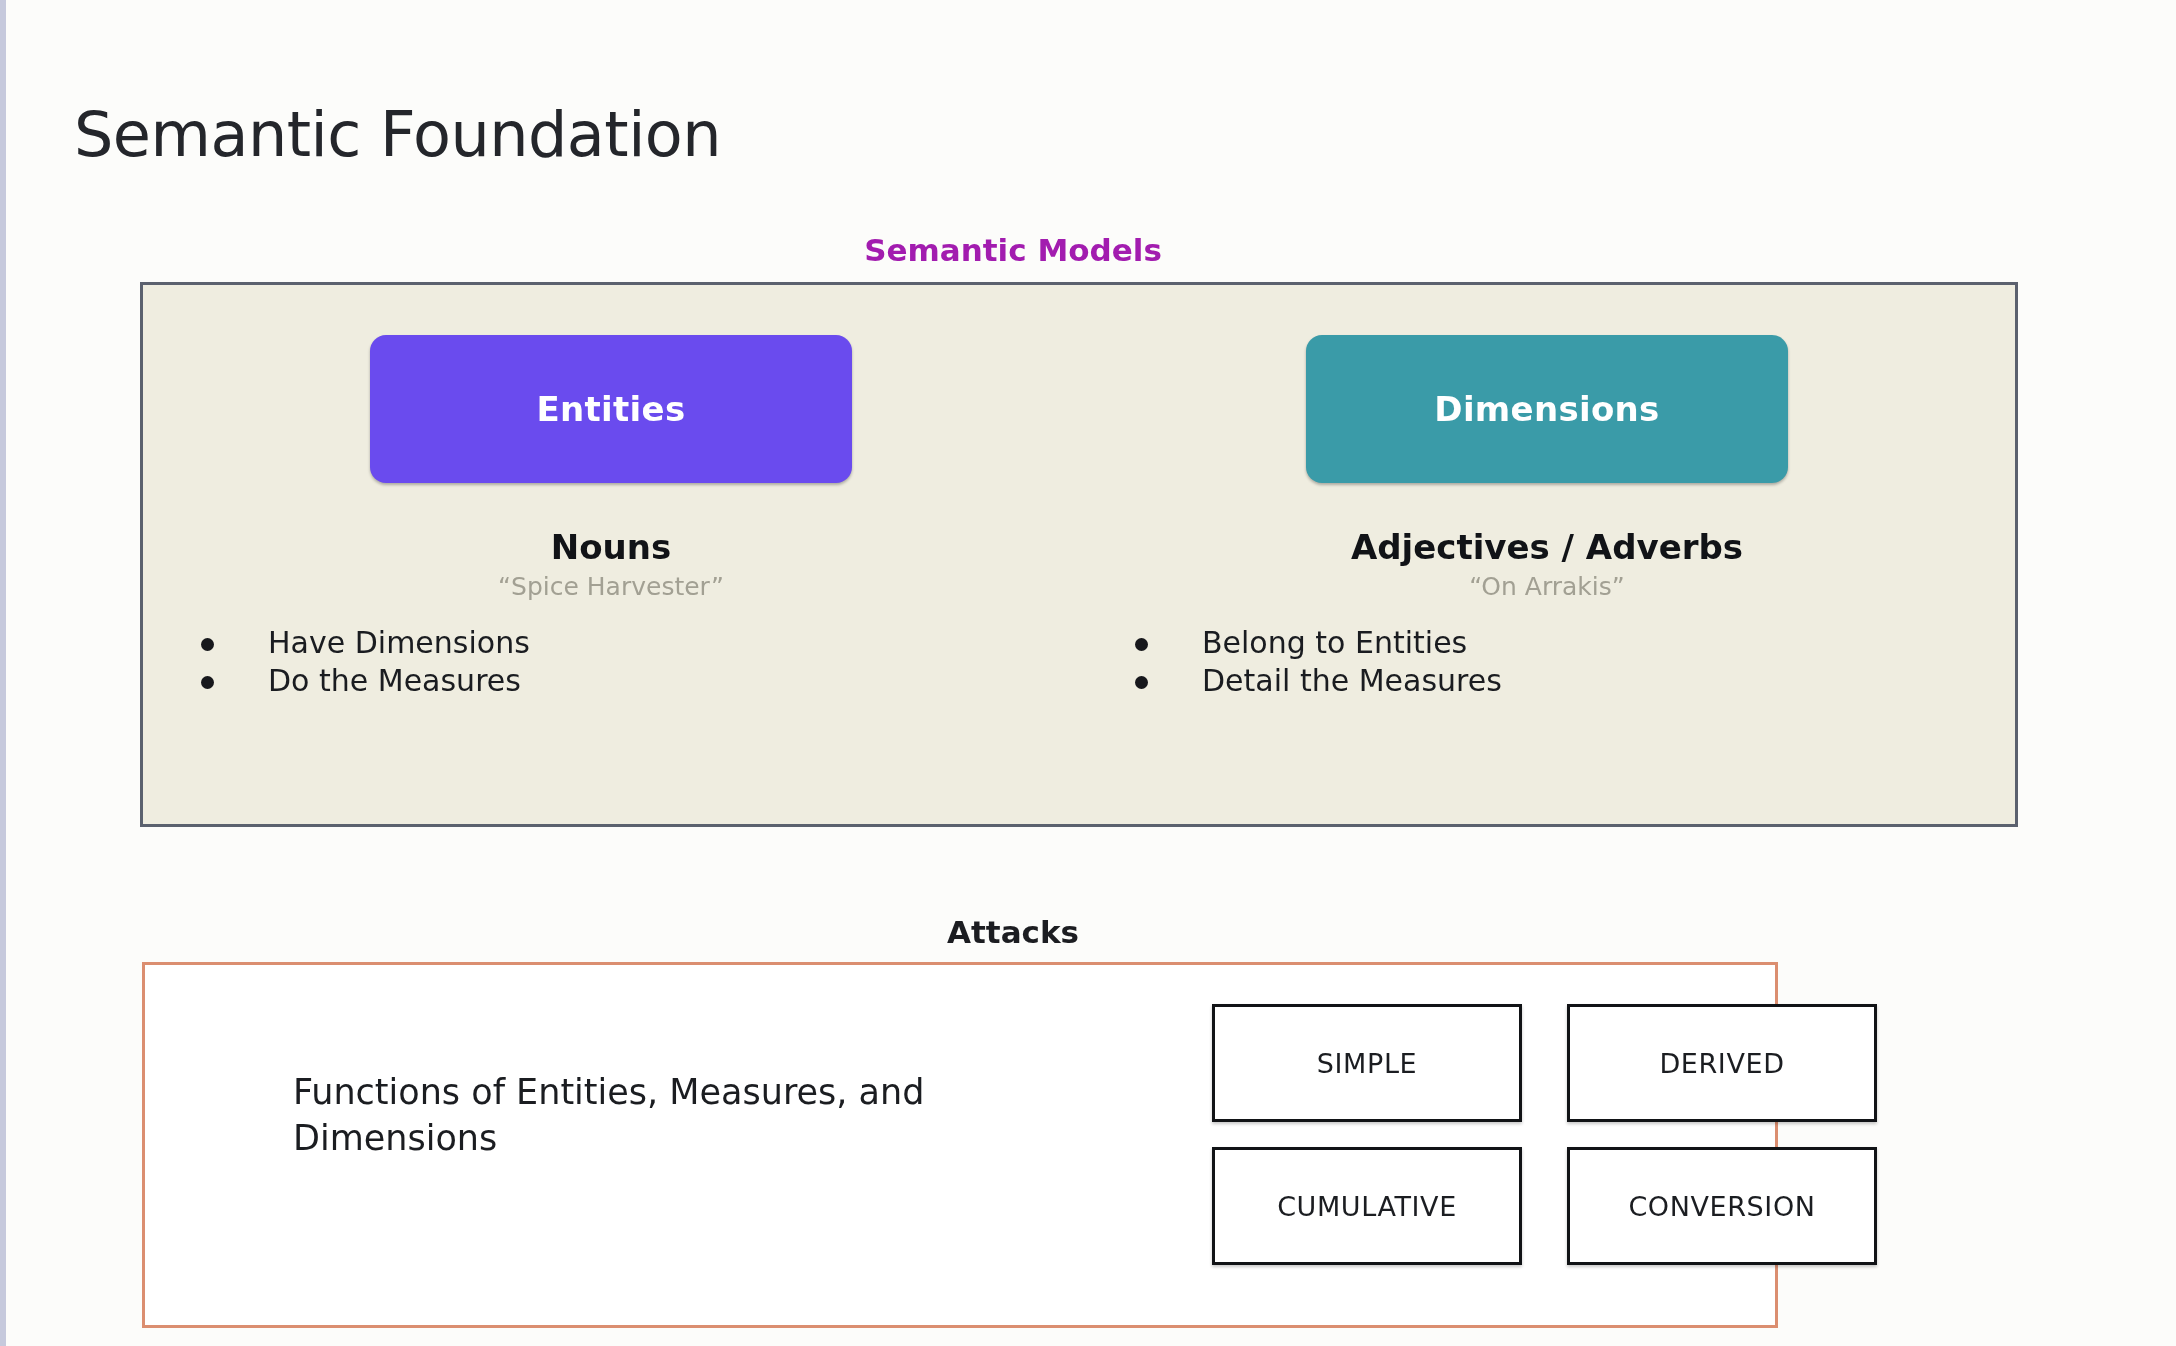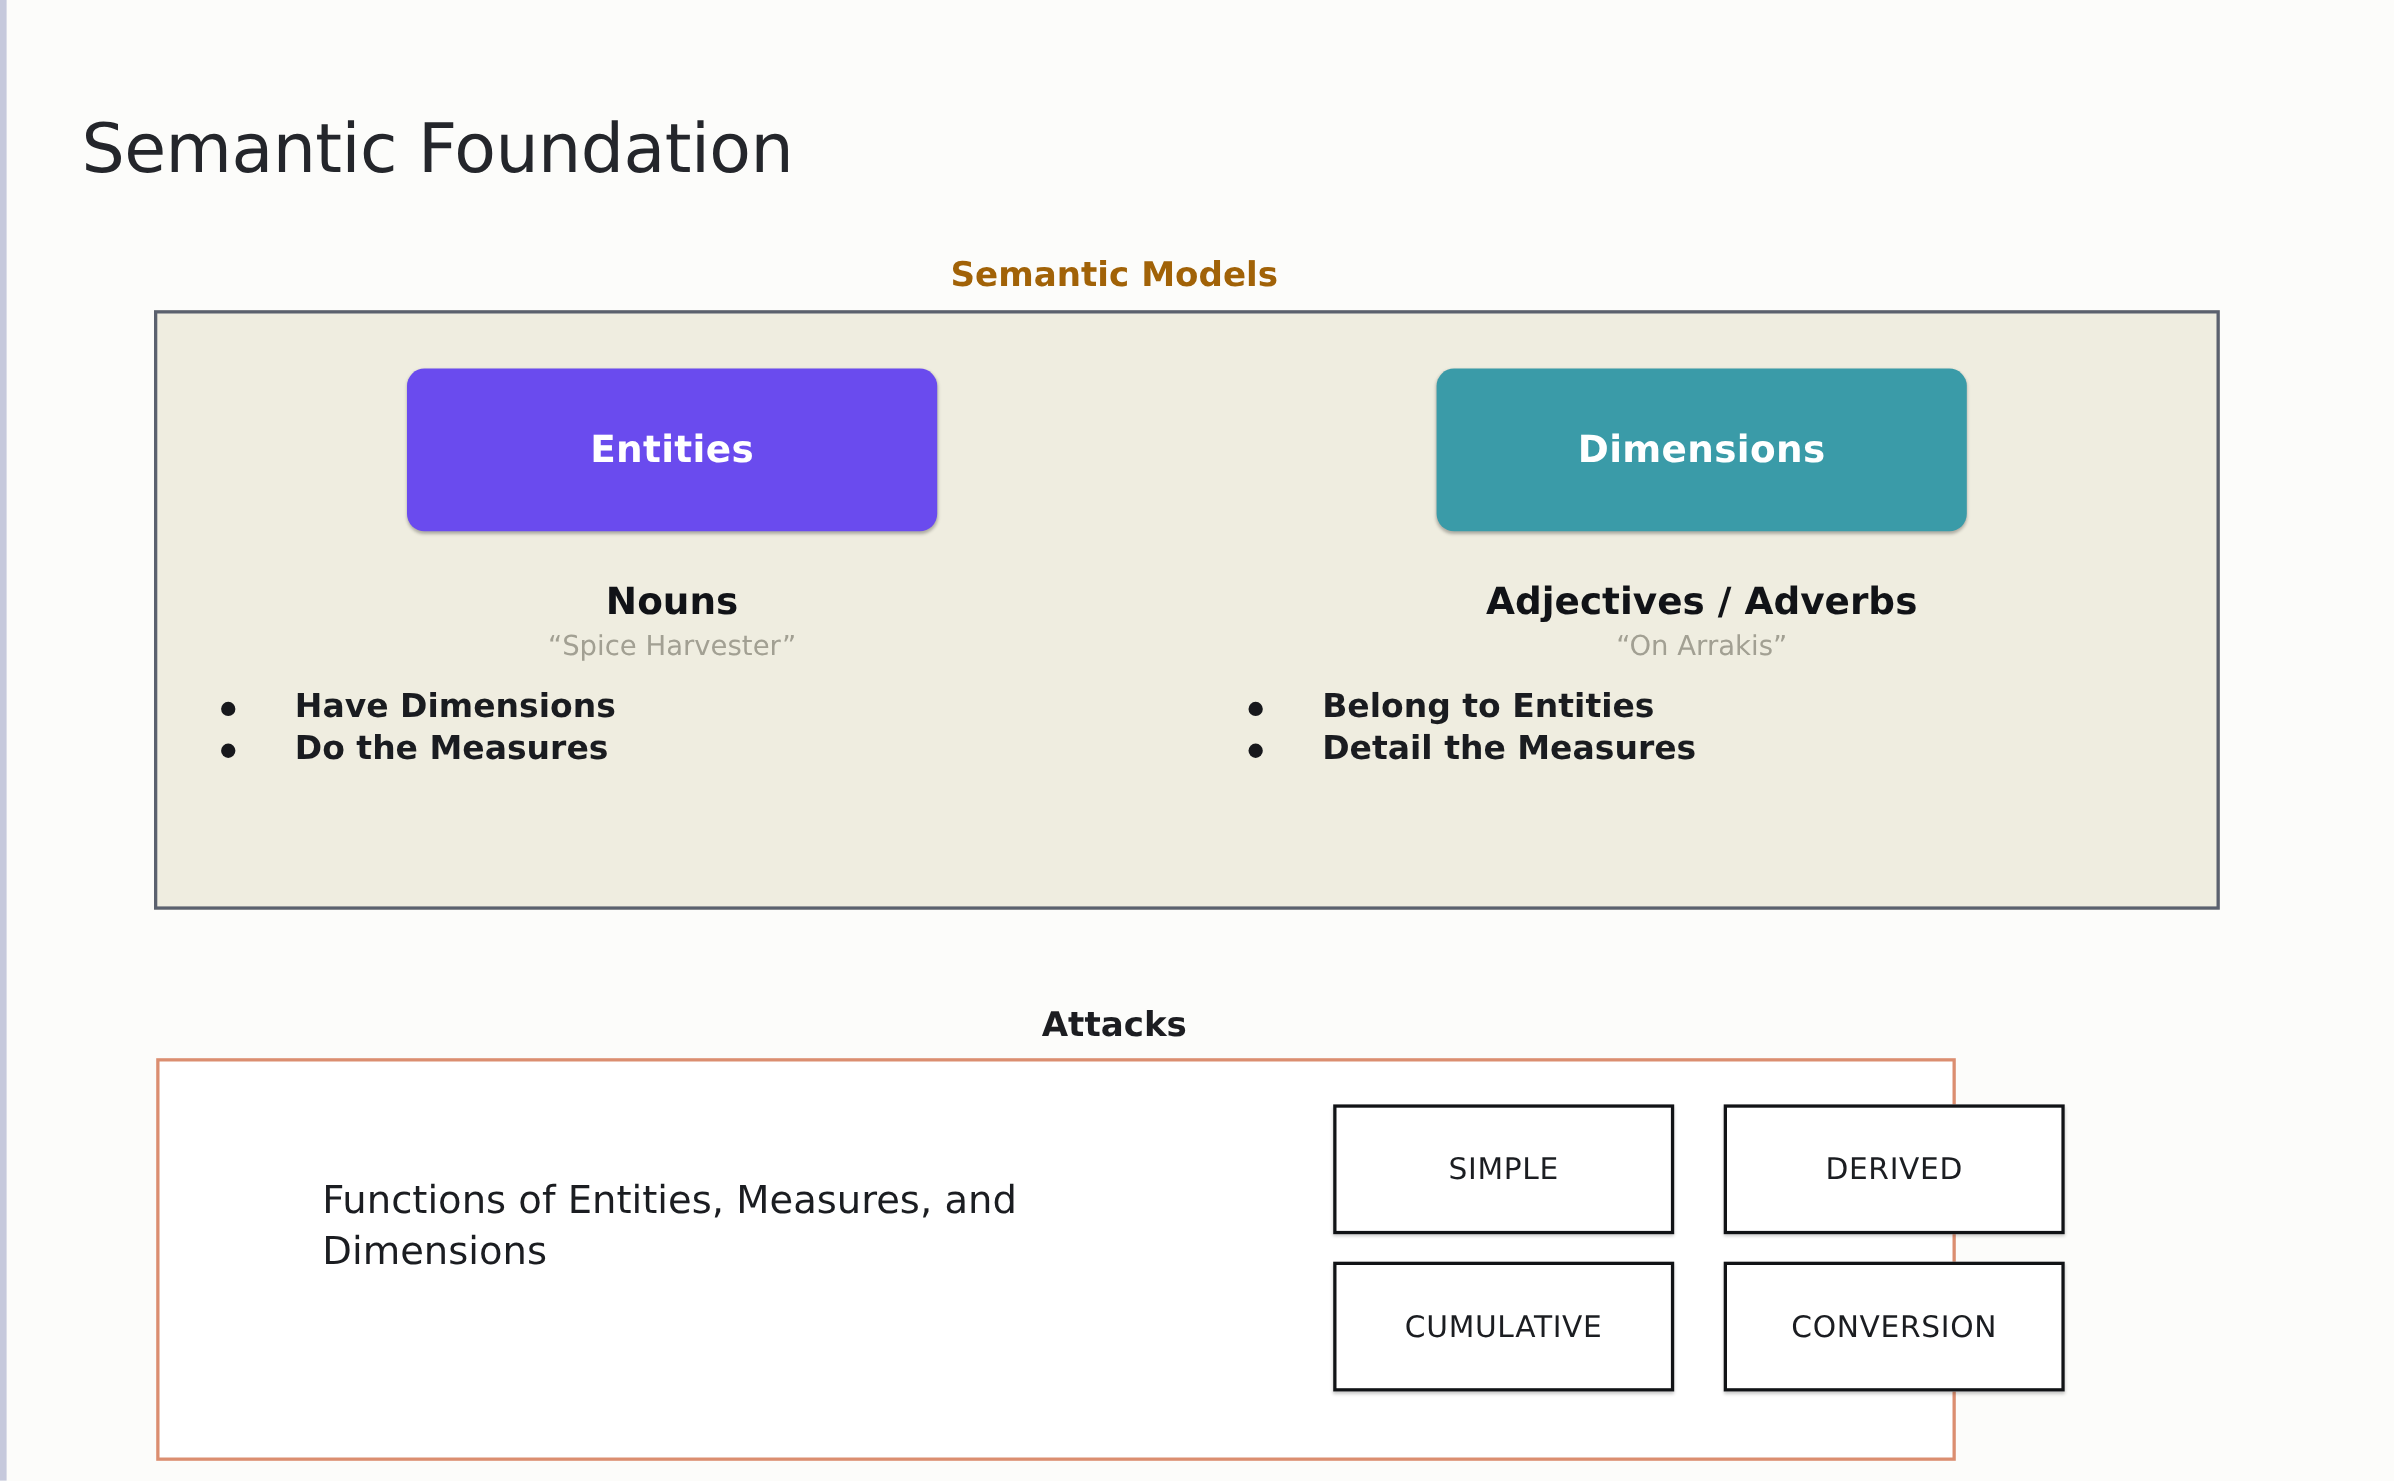--- a/index.html
+++ b/index.html
@@ -35,21 +35,21 @@
   }
 
   
   .sm-heading {
     position: absolute;
     left: 0; right: 0;
     top: 232px;
     text-align: center;
     font-size: 31px;
     font-weight: bold;
-    color: #a16207;
+    color: #a21caf;
     padding-right: 150px;
   }
   .sm-panel {
     position: absolute;
     left: 140px;
     top: 282px;
     width: 1878px;
     height: 545px;
     background: #EFEDE0;
     border: 3px solid #5B616E;
@@ -93,21 +93,20 @@
     line-height: 1;
     text-align: center;
   }
   .bullets {
     margin: 0;
     padding: 0;
     list-style: none;
     margin-top: 26px;
     width: 100%;
     box-sizing: border-box;
-    font-weight: bold;
   }
   .bullets li {
     display: flex;
     align-items: flex-start;
     font-size: 30px;
     color: #1A1C20;
     line-height: 1.20;
     margin-bottom: 2px;
   }
   .bullets .dot {

